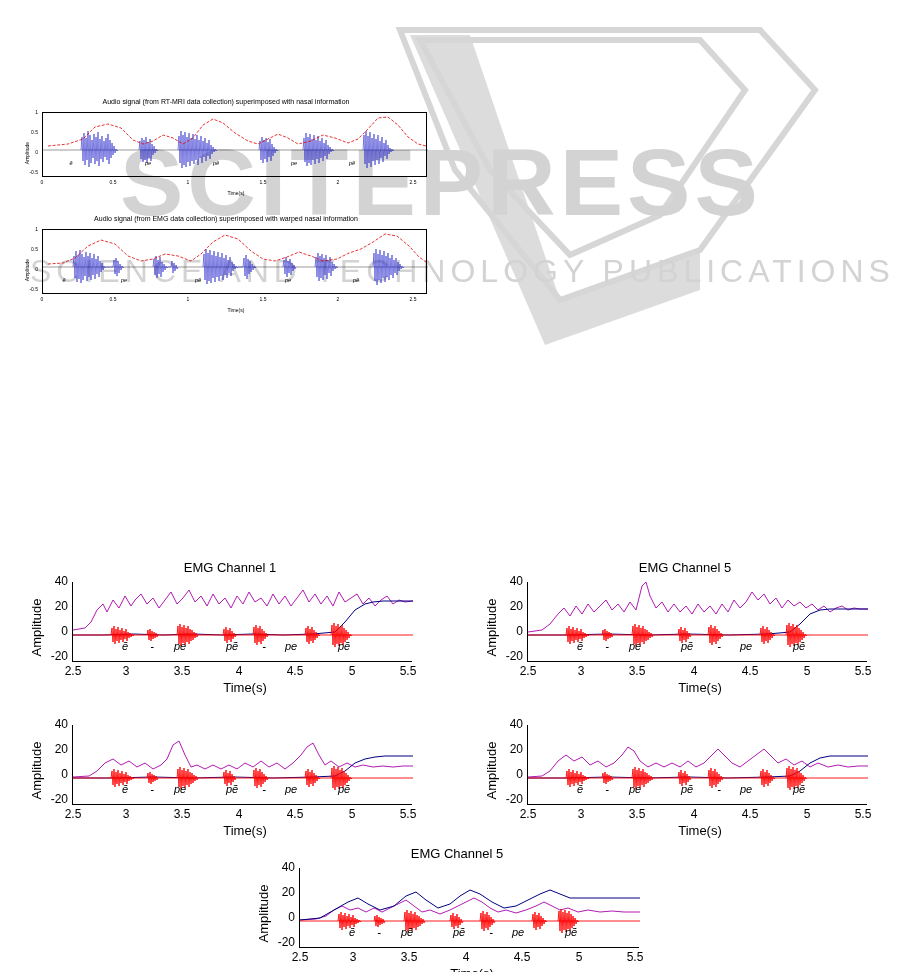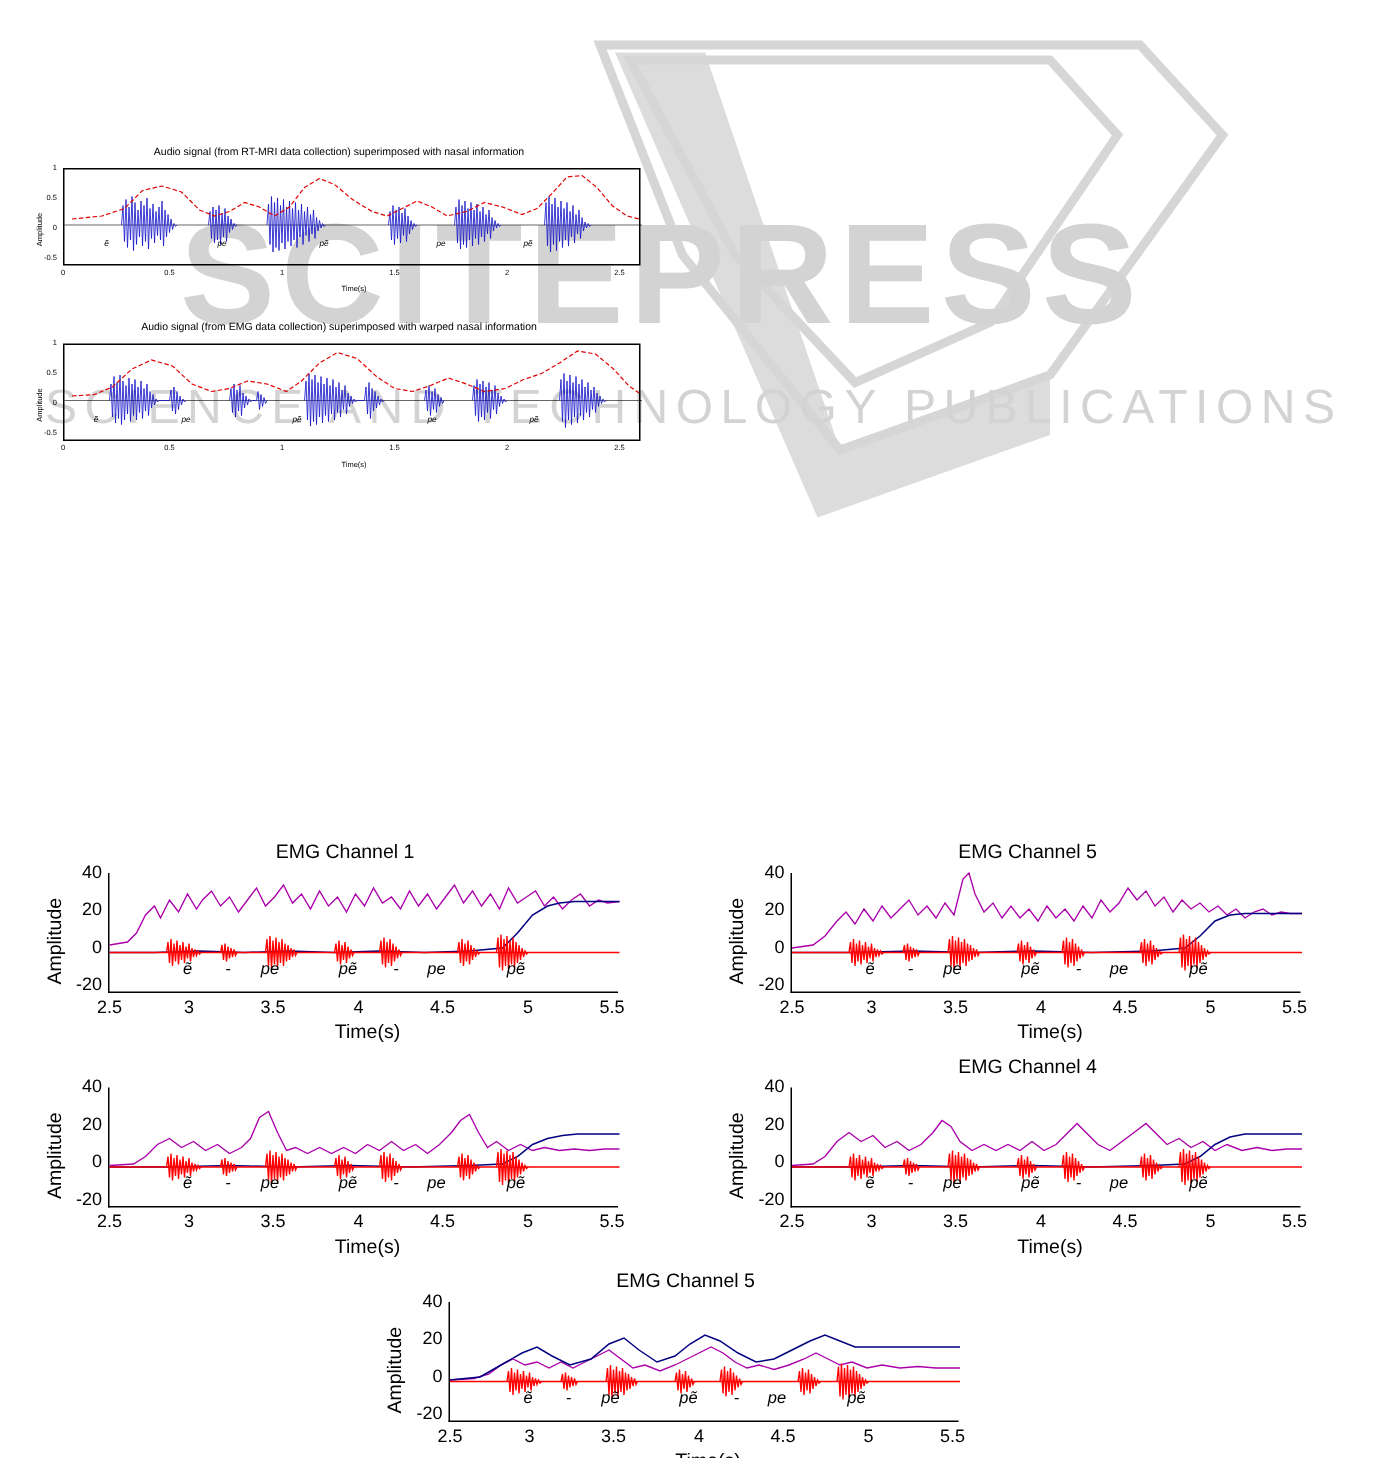--- a/index.html
+++ b/index.html
@@ -342,21 +342,20 @@
     <div class="phone-label" style="left:122px; top:58px; width:20px;">-</div>
     <div class="phone-label" style="left:148px; top:58px; width:24px;">pe</div>
     <div class="phone-label" style="left:200px; top:58px; width:24px;">pẽ</div>
     <div class="phone-label" style="left:234px; top:58px; width:20px;">-</div>
     <div class="phone-label" style="left:259px; top:58px; width:24px;">pe</div>
     <div class="phone-label" style="left:312px; top:58px; width:24px;">pẽ</div>
   </div>
 </div>
 
 <div class="panel emg" style="left:475px; top:703px; width:420px; height:130px;">
-  <div class="panel-title" style="width:420px;">EMG Channel 4</div>
   <div class="plot-wrap" style="position:absolute; left:0; top:22px; width:420px; height:108px;">
     <div class="axis-label-y" style="left:-29px; top:38px; width:90px; text-align:center;">Amplitude</div>
     <div class="ytick" style="left:18px; top:-8px; width:30px;">40</div>
     <div class="ytick" style="left:18px; top:17px; width:30px;">20</div>
     <div class="ytick" style="left:18px; top:42px; width:30px;">0</div>
     <div class="ytick" style="left:13px; top:67px; width:35px;">-20</div>
 
     <div class="axes" style="left:52px; top:0px; width:340px; height:80px;">
       <svg width="340" height="80" viewBox="0 0 340 80" preserveAspectRatio="none">
         <path d="M0 52 L14 51 L22 46 L30 36 L38 30 L46 36 L54 32 L62 40 L70 36 L78 42 L86 38 L94 30 L100 22 L106 26 L112 36 L120 42 L128 38 L136 42 L144 38 L152 42 L160 36 L168 42 L176 38 L184 30 L190 24 L196 30 L204 38 L212 42 L220 36 L228 30 L236 24 L242 30 L250 38 L258 34 L266 40 L274 36 L282 42 L290 38 L300 42 L310 40 L320 42 L330 41 L340 41" stroke="#aa00aa" stroke-width="0.9" fill="none"></path>

